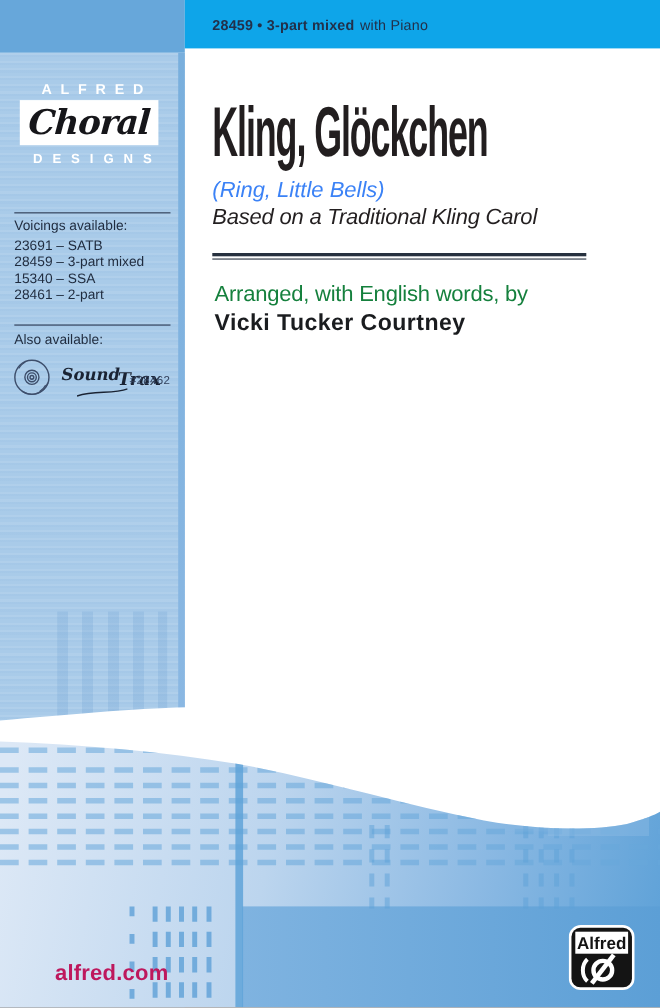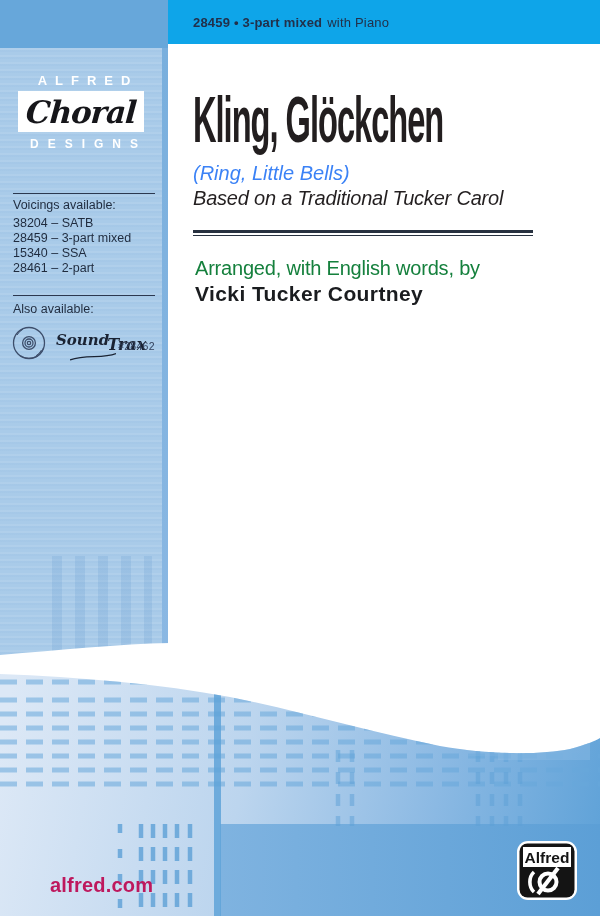--- a/index.html
+++ b/index.html
@@ -88,21 +88,21 @@
       <div class="logo-band">
         <span class="logo-script">Choral</span>
       </div>
       <div class="logo-designs">DESIGNS</div>
     </div>
 
     <div class="side-rule" style="top:145px"></div>
 
     <div class="voicings">
       <div class="head">Voicings available:</div>
-      <div>38204 – SATB</div>
+      <div>23691 – SATB</div>
       <div>28459 – 3-part mixed</div>
       <div>15340 – SSA</div>
       <div>28461 – 2-part</div>
     </div>
 
     <div class="side-rule" style="top:247px"></div>
 
     <div class="also-head">Also available:</div>
 
     <svg class="cd-icon" width="42" height="46" viewBox="0 0 42 46">
@@ -122,21 +122,21 @@
       <svg class="st-swash" width="46" height="10" viewBox="0 0 46 10">
         <path d="M0,8 C16,2 32,7 46,1.5" fill="none" stroke="#1a2333" stroke-width="1.3"></path>
       </svg>
     </div>
     <div class="st-num">#28462</div>
   </div>
 
   <div class="main">
     <div class="title">Kling, Glöckchen</div>
     <div class="subtitle">(Ring, Little Bells)</div>
-    <div class="source">Based on a Traditional Tucker Carol</div>
+    <div class="source">Based on a Traditional Kling Carol</div>
     <div class="double-rule">
       <div class="thick"></div>
       <div class="thin"></div>
     </div>
     <div class="credit">Arranged, with English words, by</div>
     <div class="arranger">Vicki Tucker Courtney</div>
   </div>
 
   <svg class="bottom-svg" viewBox="0 0 600 316">
     <defs>

